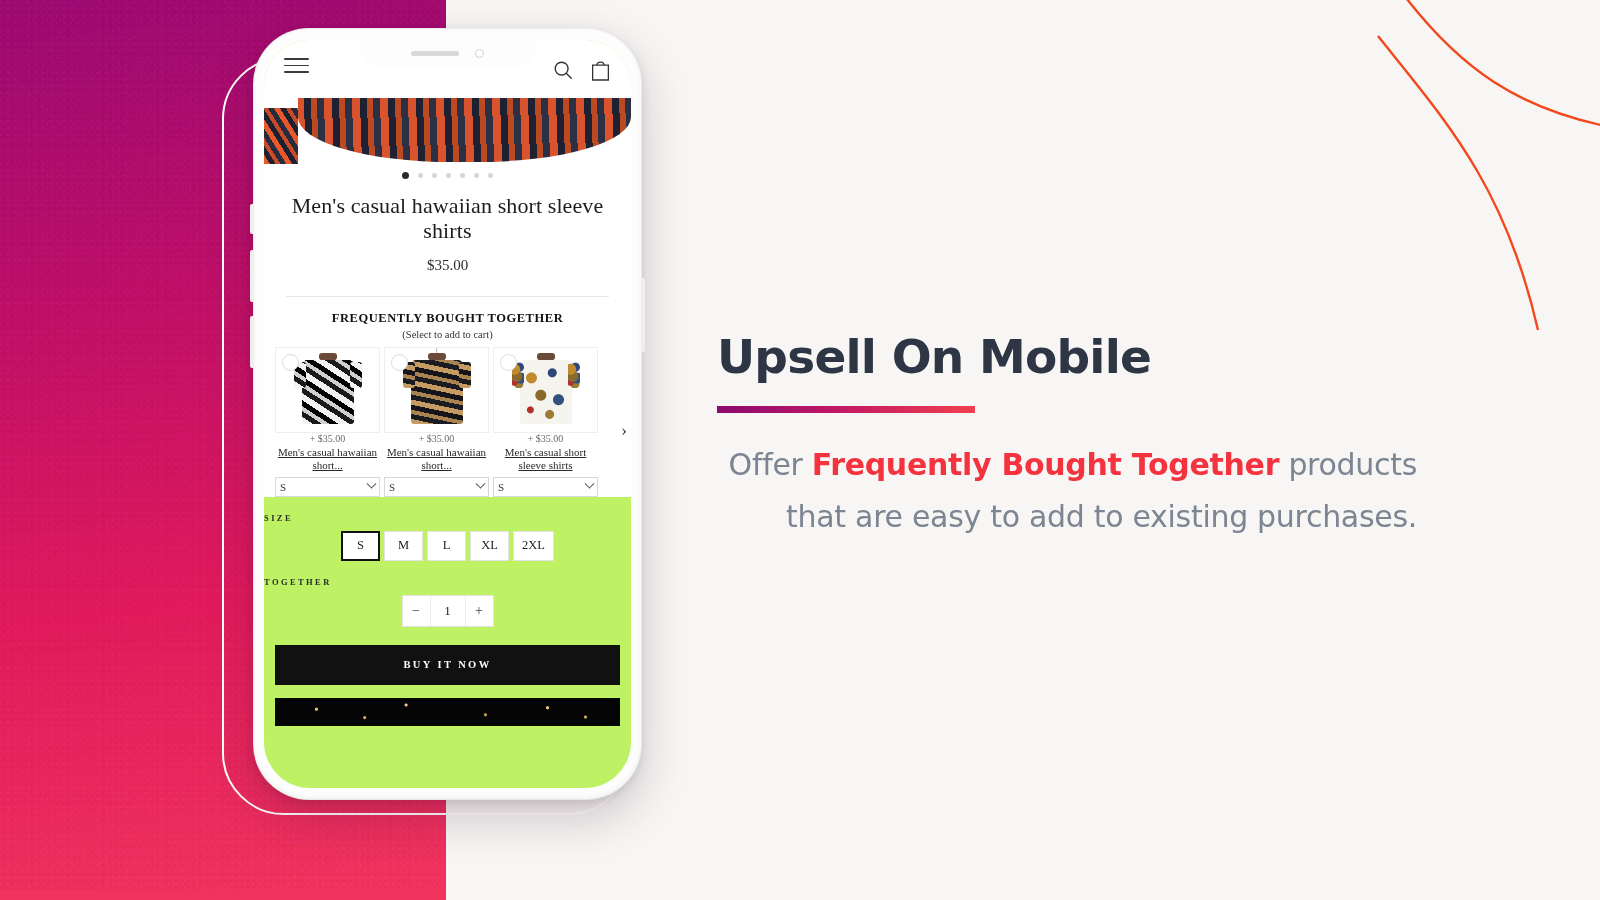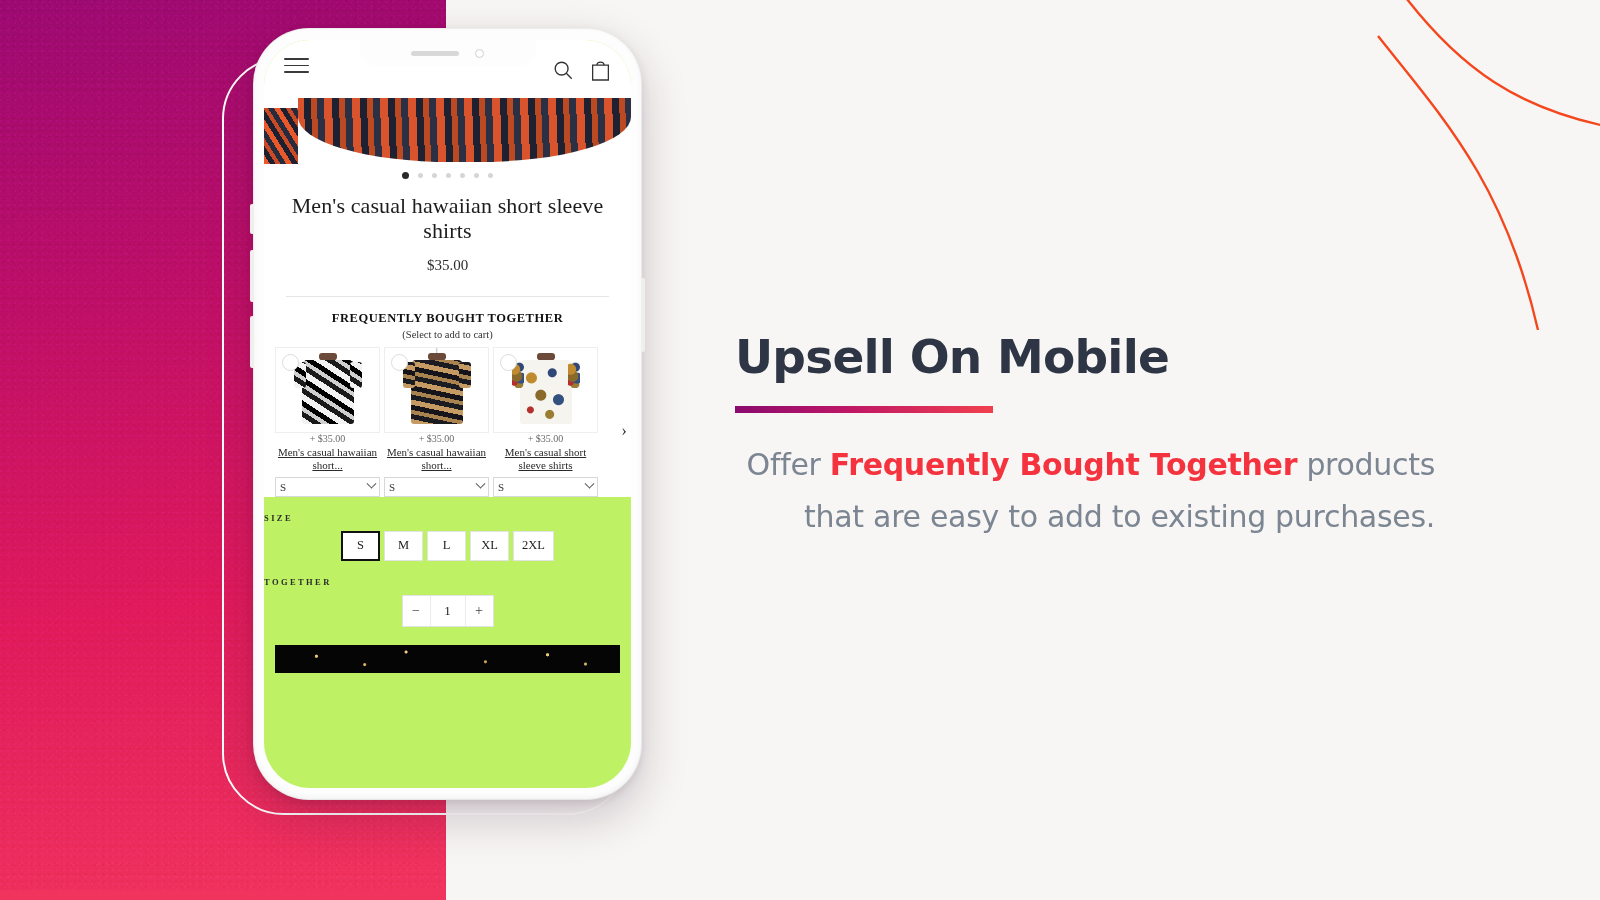--- a/index.html
+++ b/index.html
@@ -227,21 +227,21 @@
     background-image:
       radial-gradient(circle at 12% 40%, #e8c06a 0 1.2px, transparent 2px),
       radial-gradient(circle at 26% 70%, #d9b45c 0 1px, transparent 2px),
       radial-gradient(circle at 38% 25%, #f0cf80 0 1px, transparent 2px),
       radial-gradient(circle at 61% 60%, #caa54f 0 1px, transparent 2px),
       radial-gradient(circle at 79% 35%, #eec878 0 1.2px, transparent 2px),
       radial-gradient(circle at 90% 68%, #d7b263 0 1px, transparent 2px);
   }
 
   
-  .content { position:absolute; left:735px; top:332px; width:700px; z-index:3; }
+  .content { position:absolute; left:717px; top:332px; width:700px; z-index:3; }
   .headline {
     font-family:"DejaVu Sans", sans-serif; font-weight:bold;
     font-size:47px; line-height:1.05; color:#2e3544; letter-spacing:-.8px;
   }
   .accent-bar {
     width:258px; height:7px; margin-top:25px;
     background:linear-gradient(90deg,#8b0a6e 0%,#c01765 45%,#f0404e 100%);
   }
   .body-text {
     margin-top:26px; font-family:"DejaVu Sans", sans-serif;
@@ -394,20 +394,21 @@
     <div class="opt-label">TOGETHER</div>
     <div class="qty-wrap">
       <div class="qty">
         <div class="qty-btn">−</div>
         <div class="qty-val">1</div>
         <div class="qty-btn">+</div>
       </div>
     </div>
 
     <div class="btns">
+      <div class="btn-buy">BUY IT NOW</div>
       <div class="bottom-img"></div>
     </div>
 
   </div>
 </div>
 
 <div class="content">
   <h1 class="headline">Upsell On Mobile</h1>
   <div class="accent-bar"></div>
   <p class="body-text">

